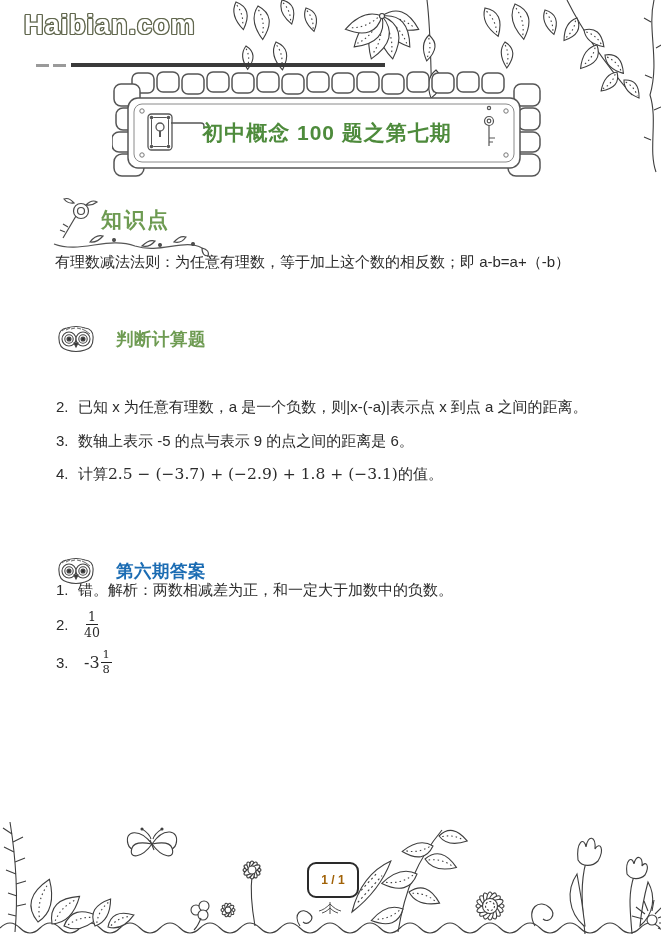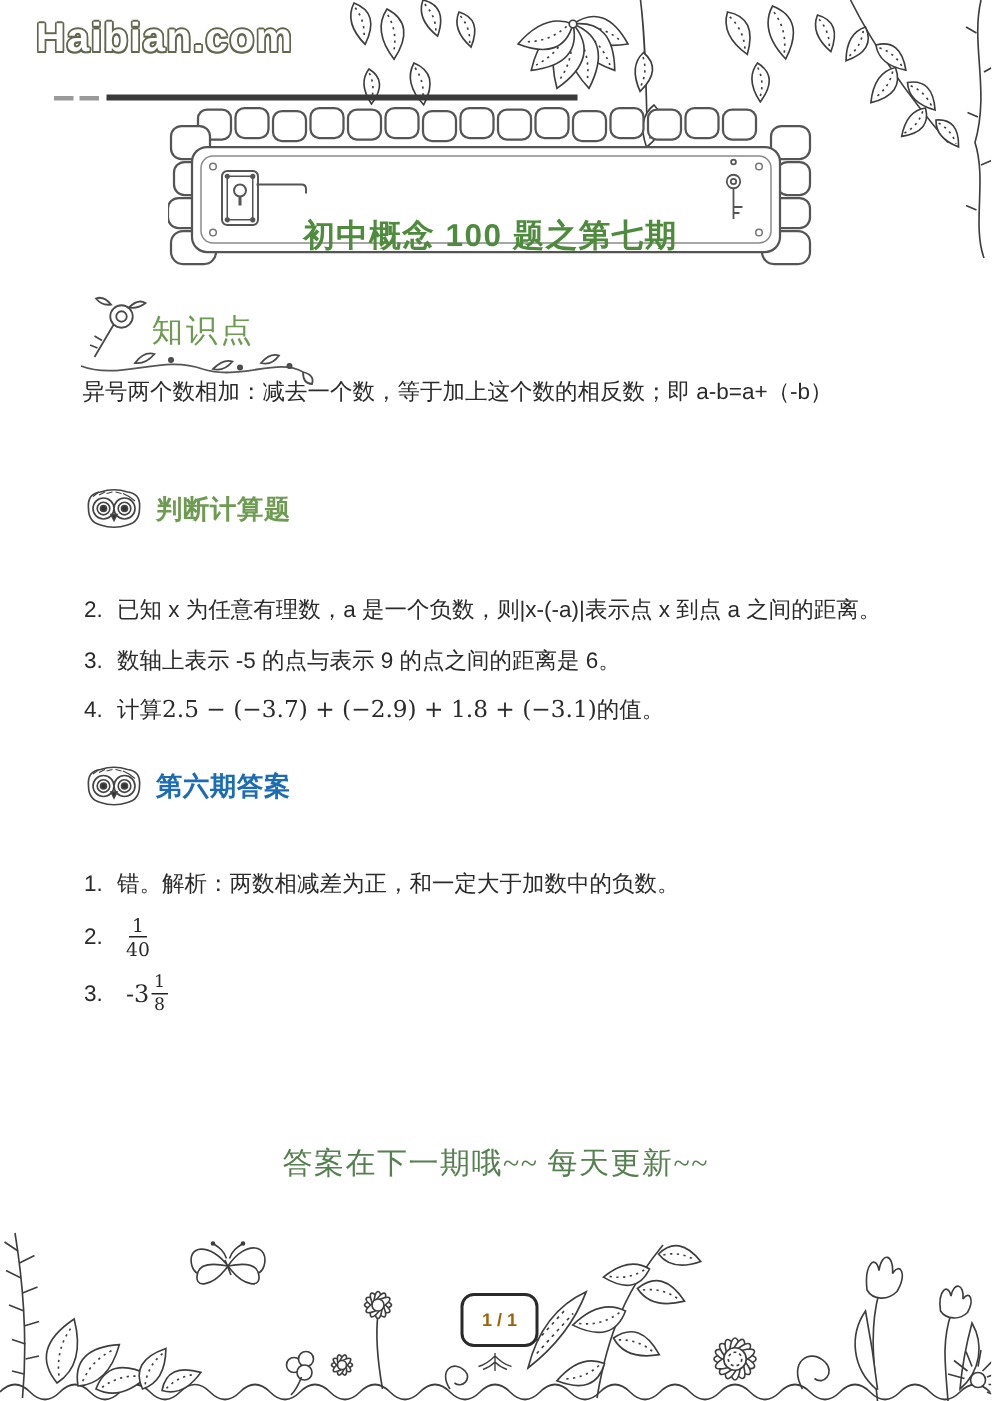--- a/index.html
+++ b/index.html
@@ -17,30 +17,30 @@
                     -1px 1px var(--logo-olive,#62684f),1px 1px var(--logo-olive,#62684f);}
 
   
   .rule-dash{position:absolute;top:64px;height:3px;background:#9a9a9a;}
   .rule-main{position:absolute;left:71px;top:63px;width:314px;height:3.5px;background:#3a3a3a;}
 
   
   .banner{position:absolute;left:112px;top:70px;width:430px;height:108px;}
   .banner-title{position:absolute;left:40px;right:40px;top:28px;height:70px;
         display:flex;align-items:center;justify-content:center;
-        font-size:21px;font-weight:700;letter-spacing:1px;color:var(--title-green,#4e8b3c);margin-top:24px;}
+        font-size:21px;font-weight:700;letter-spacing:1px;color:var(--title-green,#4e8b3c);}
 
   
   .kp-ornament{position:absolute;left:50px;top:196px;}
-  .kp-heading{position:absolute;left:101px;top:206px;font-size:21px;font-weight:400;
+  .kp-heading{position:absolute;left:101px;top:206px;font-size:21px;font-weight:700;
         letter-spacing:2px;color:var(--section-green,#6e9b52);}
   .kp-text{position:absolute;left:55px;top:251px;width:575px;font-size:15px;line-height:21px;}
 
   
-  .sec-heading{position:absolute;display:flex;align-items:center;gap:8px;}
+  .sec-heading{position:absolute;display:flex;align-items:center;gap:20px;}
   .sec-heading .label{font-size:17.5px;font-weight:700;letter-spacing:0.5px;}
   .green .label{color:var(--section-green,#6e9b52);}
   .blue .label{color:var(--answer-blue,#1b6cb3);}
 
   .q-item,.a-row{position:absolute;left:56px;width:580px;font-size:15px;line-height:21px;}
   .q-num{display:inline-block;min-width:22px;}
   .math{font-family:"DejaVu Serif","Liberation Serif",serif;font-size:15.5px;margin-top:19px;}
 
   .a-row{display:flex;align-items:center;}
   .frac{display:inline-flex;flex-direction:column;align-items:center;
@@ -187,21 +187,21 @@
     <path d="M4 48 C30 58 58 40 85 50 C110 58 135 42 152 52" stroke="#555"></path>
     <path d="M40 46 q6 -8 13 -6 q-6 7 -13 6 Z" fill="#fff"></path>
     <path d="M92 50 q7 -7 13 -5 q-6 7 -13 5 Z" fill="#fff"></path>
     <path d="M124 46 q6 -7 12 -5 q-5 7 -12 5 Z" fill="#fff"></path>
     <circle cx="64" cy="44" r="1.4" fill="#555"></circle>
       <circle cx="110" cy="49" r="1.4" fill="#555"></circle>
     <circle cx="143" cy="48" r="1.4" fill="#555"></circle>
     <path d="M152 52 q8 2 6 8 q-6 0 -6 -8" fill="#fff"></path>
   </svg>
   <div class="kp-heading">知识点</div>
-  <div class="kp-text">异号两个数相加：减去一个数，等于加上这个数的相反数；即 a-b=a+（-b）</div>
+  <div class="kp-text">有理数减法法则：为任意有理数，等于加上这个数的相反数；即 a-b=a+（-b）</div>
 
   <div class="sec-heading green" style="left:56px;top:325px;">
     <svg class="art" width="40" height="28" viewBox="0 0 40 28" fill="#fff" stroke="#444" stroke-width="1.1">
       <path d="M3 14 Q2 4 11 3 Q20 0 29 3 Q38 4 37 14 Q37 23 29 25 Q20 28 11 25 Q3 23 3 14 Z"></path>
       <path d="M6 6 l4 -3 M10 5 l4 -2 M15 4 l4 -1 M21 3 l4 1 M26 4 l4 2 M30 6 l4 3" stroke-width="0.8"></path>
       <circle cx="13" cy="14" r="7"></circle>
         <circle cx="27" cy="14" r="7"></circle>
       <circle cx="13" cy="14" r="4.2"></circle>
         <circle cx="27" cy="14" r="4.2"></circle>
       <circle cx="13" cy="14" r="2" fill="#333"></circle>
@@ -214,21 +214,21 @@
   <div class="q-item" style="top:396px;">
     <span class="q-num">2.</span><span>已知 x 为任意有理数，a 是一个负数，则|x-(-a)|表示点 x 到点 a 之间的距离。</span>
   </div>
   <div class="q-item" style="top:430px;">
     <span class="q-num">3.</span><span>数轴上表示 -5 的点与表示 9 的点之间的距离是 6。</span>
   </div>
   <div class="q-item" style="top:463px;">
     <span class="q-num">4.</span><span><span>计算</span><span class="math">2.5 − (−3.7) + (−2.9) + 1.8 + (−3.1)</span><span>的值。</span></span>
   </div>
 
-  <div class="sec-heading blue" style="left:56px;top:510px;">
+  <div class="sec-heading blue" style="left:56px;top:557px;">
     <svg class="art" width="40" height="28" viewBox="0 0 40 28" fill="#fff" stroke="#444" stroke-width="1.1">
       <path d="M3 14 Q2 4 11 3 Q20 0 29 3 Q38 4 37 14 Q37 23 29 25 Q20 28 11 25 Q3 23 3 14 Z"></path>
       <path d="M6 6 l4 -3 M10 5 l4 -2 M15 4 l4 -1 M21 3 l4 1 M26 4 l4 2 M30 6 l4 3" stroke-width="0.8"></path>
       <circle cx="13" cy="14" r="7"></circle>
         <circle cx="27" cy="14" r="7"></circle>
       <circle cx="13" cy="14" r="4.2"></circle>
         <circle cx="27" cy="14" r="4.2"></circle>
       <circle cx="13" cy="14" r="2" fill="#333"></circle>
         <circle cx="27" cy="14" r="2" fill="#333"></circle>
       <path d="M18 18 L20 22 L22 18 Z" fill="#333"></path>
@@ -250,21 +250,20 @@
     <span class="q-num">3.</span>
     <span class="mixed">
       <span class="whole">-3</span>
       <span class="frac">
         <span class="fnum">1</span>
         <span class="fden">8</span>
       </span>
     </span>
   </div>
 
-  <div class="footer-note">答案在下一期哦~~ 每天更新~~</div>
 
   <svg class="bottom-art art" width="661" height="120" viewBox="0 0 661 120" fill="none" stroke="#3e3e3e" stroke-width="1.1">
     <defs>
       <g id="leafB">
         <path d="M0 0 Q10 -14 26 0 Q10 9 0 0 Z" fill="#fff"></path>
         <path d="M3 0 Q13 -4 23 0" stroke-dasharray="1.5 3"></path>
       </g>
     </defs>
 
     <path d="M0 114 Q10 104 20 114 T40 114 T60 114 T80 114 T100 114 T120 114 T140 114 T160 114 T180 114 T200 114 T220 114 T240 114 T260 114 T280 114 T300 114 T320 114 T340 114 T360 114 T380 114 T400 114 T420 114 T440 114 T460 114 T480 114 T500 114 T520 114 T540 114 T560 114 T580 114 T600 114 T620 114 T640 114 T660 114"></path>

